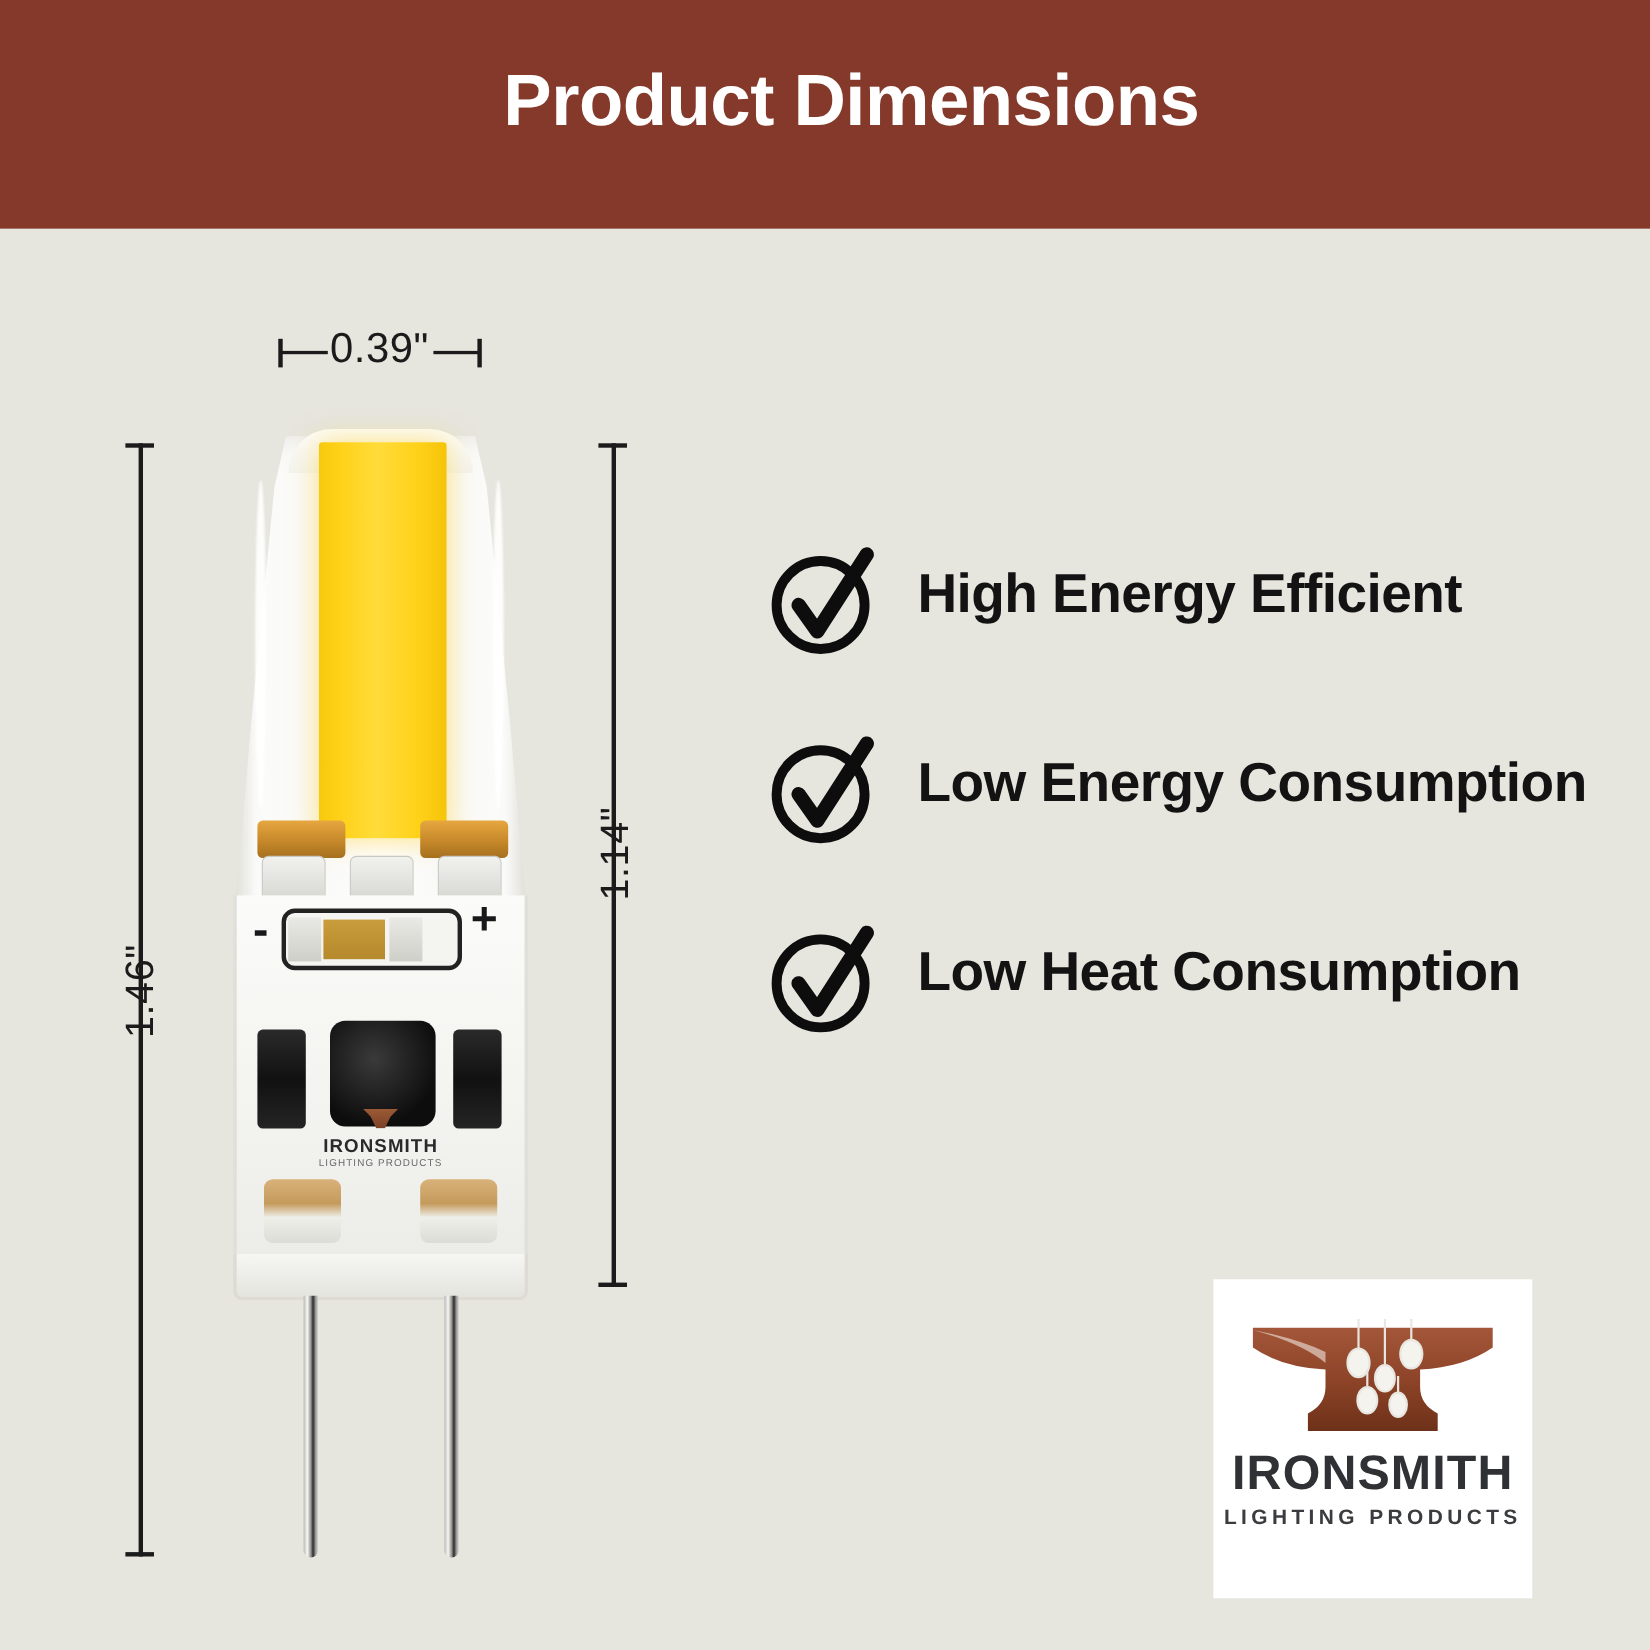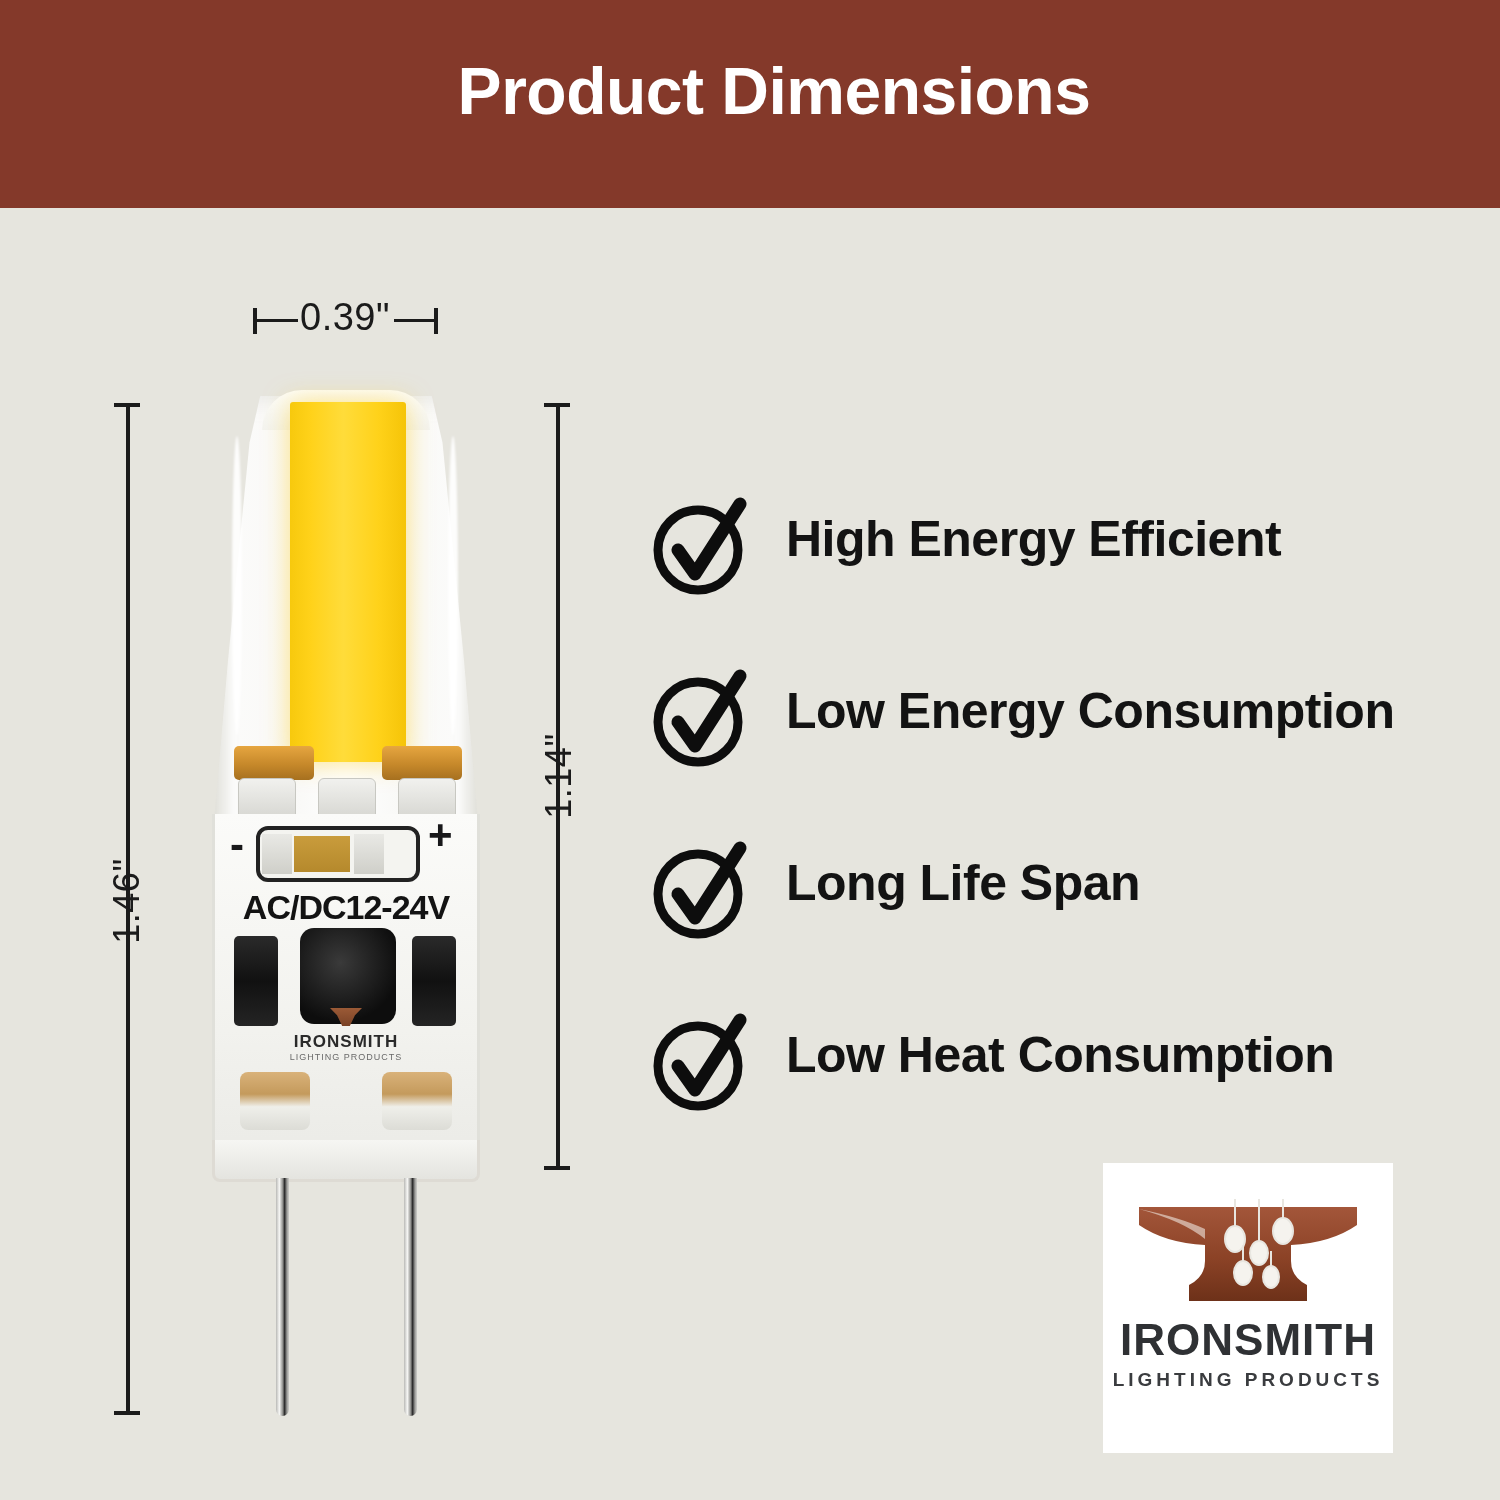--- a/index.html
+++ b/index.html
@@ -360,21 +360,21 @@
     height: 238px;
     background: linear-gradient(to right, #b9b9b6 0%, #f7f7f5 26%, #8f8f8c 52%, #2a2a2a 66%, #9a9a97 84%, #cfcfcb 100%);
     border-radius: 0 0 7px 7px;
   }
   #g4-pin-left { left: 80px; }
   #g4-pin-right { left: 208px; }
 
   
   #feature-list {
     position: absolute;
-    left: 648px;
+    left: 696px;
     top: 490px;
     width: 760px;
     text-align: center;
   }
   .feature-item {
     position: relative;
     height: 172px;
   }
   .feature-check-icon {
     position: absolute;
@@ -476,21 +476,20 @@
   <div id="pcb-board"></div>
 
   <div class="polarity-mark" id="polarity-minus">-</div>
   <div class="polarity-mark" id="polarity-plus">+</div>
 
   <div id="chip-resistor-outline"></div>
   <div class="chip-resistor-end" id="chip-resistor-end-left"></div>
   <div class="chip-resistor-end" id="chip-resistor-end-right"></div>
   <div id="chip-resistor-body"></div>
 
-  <div id="pcb-voltage-label">AC/DC12-24V</div>
 
   <div class="smd-capacitor" id="smd-capacitor-left"></div>
   <div class="smd-capacitor" id="smd-capacitor-right"></div>
   <div id="inductor-coil"></div>
 
   <div id="pcb-anvil-mark"></div>
   <div id="pcb-brand-imprint">IRONSMITH</div>
   <div id="pcb-brand-imprint-sub">LIGHTING PRODUCTS</div>
 
   <div class="solder-pad" id="solder-pad-left"></div>
@@ -517,29 +516,20 @@
   <div class="feature-item">
     <span class="feature-check-icon">
       <svg viewBox="0 0 104 104" width="104" height="104" aria-hidden="true">
         <circle cx="50" cy="56" r="40" fill="none" stroke="#0d0d0d" stroke-width="9"></circle>
         <path d="M30 56 L47 80 L92 10" fill="none" stroke="#0d0d0d" stroke-width="13" stroke-linecap="round" stroke-linejoin="round"></path>
       </svg>
     </span>
     <span class="feature-label">Low Energy Consumption</span>
   </div>
 
-  <div class="feature-item">
-    <span class="feature-check-icon">
-      <svg viewBox="0 0 104 104" width="104" height="104" aria-hidden="true">
-        <circle cx="50" cy="56" r="40" fill="none" stroke="#0d0d0d" stroke-width="9"></circle>
-        <path d="M30 56 L47 80 L92 10" fill="none" stroke="#0d0d0d" stroke-width="13" stroke-linecap="round" stroke-linejoin="round"></path>
-      </svg>
-    </span>
-    <span class="feature-label">Long Life Span</span>
-  </div>
 
   <div class="feature-item">
     <span class="feature-check-icon">
       <svg viewBox="0 0 104 104" width="104" height="104" aria-hidden="true">
         <circle cx="50" cy="56" r="40" fill="none" stroke="#0d0d0d" stroke-width="9"></circle>
         <path d="M30 56 L47 80 L92 10" fill="none" stroke="#0d0d0d" stroke-width="13" stroke-linecap="round" stroke-linejoin="round"></path>
       </svg>
     </span>
     <span class="feature-label">Low Heat Consumption</span>
   </div>

